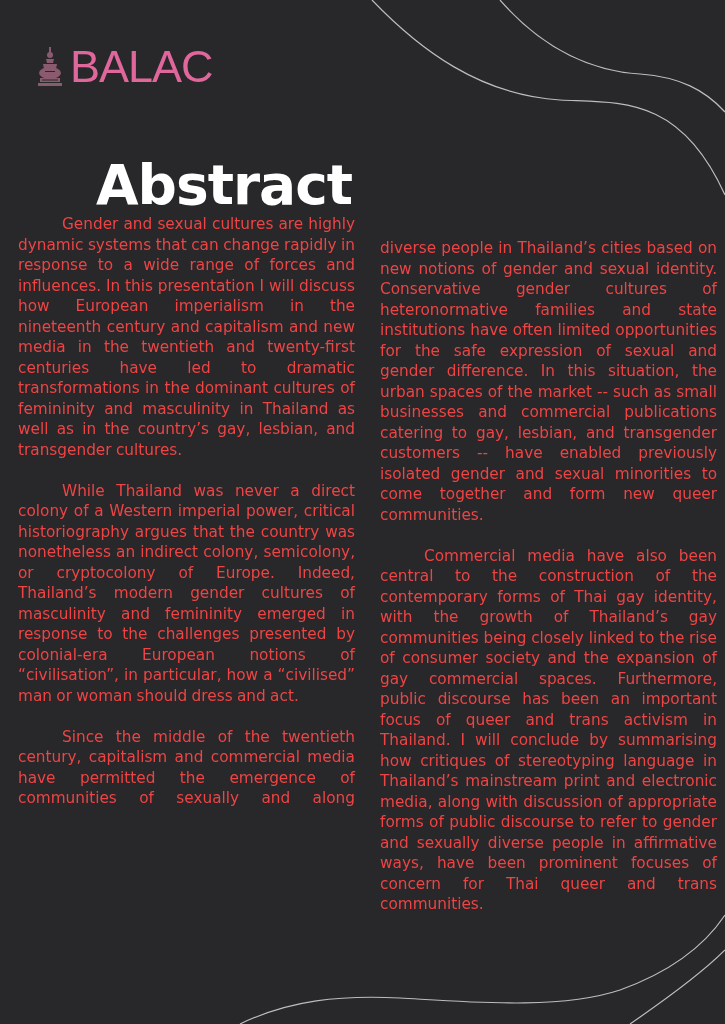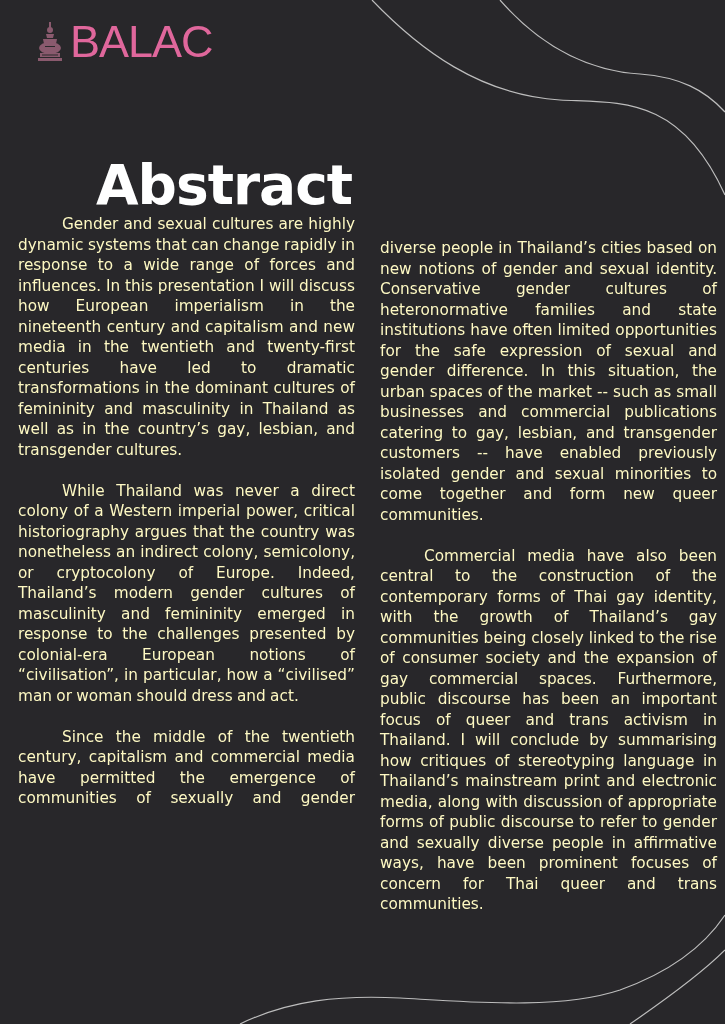--- a/index.html
+++ b/index.html
@@ -3,41 +3,41 @@
 <meta charset="utf-8">
 <style>
   html, body { margin: 0; padding: 0; }
   body {
     width: 725px; height: 1024px; overflow: hidden;
     background: #28272a; position: relative;
     font-family: "DejaVu Sans", sans-serif;
     color: #f2f2f2;
   }
   .curves { position: absolute; left: 0; top: 0; width: 725px; height: 1024px; pointer-events: none; }
-  .logo { position: absolute; left: 36px; top: 20px; display: flex; align-items: flex-start; }
+  .logo { position: absolute; left: 36px; top: 45px; display: flex; align-items: flex-start; }
   .logo-emblem { width: 28px; height: 44px; margin-right: 6px; }
   .logo-text {
     font-family: "Liberation Sans", sans-serif; font-size: 45px; color: #e0679c;
     letter-spacing: -1px; line-height: 44px; font-weight: normal;
   }
   .title {
     position: absolute; left: 84px; top: 138px;
     font-family: "DejaVu Sans", sans-serif; font-weight: bold;
     font-size: 55px; line-height: 70px; color: #ffffff; letter-spacing: -1px;
     margin: 12px;
   }
   .col { position: absolute; width: 337px; }
   .col-left { left: 18px; top: 214px; }
   .col-right { left: 380px; top: 238px; }
   .para {
     margin: 0 0 20.5px 0;
     font-size: 15.3px; line-height: 20.5px;
     text-align: justify; text-indent: 44px;
     word-spacing: -0.5px;
-    color: #fef9c3;
+    color: #ef4444;
   }
   .col-right .para.cont { text-indent: 0; }
 </style>
 </head>
 <body>
 
 <svg class="curves" viewBox="0 0 725 1024">
   <path d="M 372 0 C 420 50, 480 95, 560 100 C 620 103, 680 95, 725 195" fill="none" stroke="#bdbdbd" stroke-width="1.2"></path>
   <path d="M 500 0 C 535 40, 580 70, 640 74 C 680 77, 705 90, 725 112" fill="none" stroke="#bdbdbd" stroke-width="1.2"></path>
   <path d="M 240 1024 C 290 1000, 340 995, 400 998 C 470 1002, 560 1010, 620 990 C 670 972, 705 945, 725 915" fill="none" stroke="#bdbdbd" stroke-width="1.2"></path>
@@ -61,19 +61,19 @@
     </g>
   </svg>
   <span class="logo-text">BALAC</span>
 </div>
 
 <h1 class="title">Abstract</h1>
 
 <div class="col col-left">
   <p class="para">Gender and sexual cultures are highly dynamic systems that can change rapidly in response to a wide range of forces and influences. In this presentation I will discuss how European imperialism in the nineteenth century and capitalism and new media in the twentieth and twenty-first centuries have led to dramatic transformations in the dominant cultures of femininity and masculinity in Thailand as well as in the country’s gay, lesbian, and transgender cultures.</p>
   <p class="para">While Thailand was never a direct colony of a Western imperial power, critical historiography argues that the country was nonetheless an indirect colony, semicolony, or cryptocolony of Europe. Indeed, Thailand’s modern gender cultures of masculinity and femininity emerged in response to the challenges presented by colonial-era European notions of “civilisation”, in particular, how a “civilised” man or woman should dress and act.</p>
-  <p class="para" style="text-align-last: justify;">Since the middle of the twentieth century, capitalism and commercial media have permitted the emergence of communities of sexually and gender</p>
+  <p class="para" style="text-align-last: justify;">Since the middle of the twentieth century, capitalism and commercial media have permitted the emergence of communities of sexually and along</p>
 </div>
 
 <div class="col col-right">
   <p class="para cont">diverse people in Thailand’s cities based on new notions of gender and sexual identity. Conservative gender cultures of heteronormative families and state institutions have often limited opportunities for the safe expression of sexual and gender difference. In this situation, the urban spaces of the market -- such as small businesses and commercial publications catering to gay, lesbian, and transgender customers -- have enabled previously isolated gender and sexual minorities to come together and form new queer communities.</p>
   <p class="para">Commercial media have also been central to the construction of the contemporary forms of Thai gay identity, with the growth of Thailand’s gay communities being closely linked to the rise of consumer society and the expansion of gay commercial spaces. Furthermore, public discourse has been an important focus of queer and trans activism in Thailand. I will conclude by summarising how critiques of stereotyping language in Thailand’s mainstream print and electronic media, along with discussion of appropriate forms of public discourse to refer to gender and sexually diverse people in affirmative ways, have been prominent focuses of concern for Thai queer and trans communities.</p>
 </div>
 
 </body></html>

